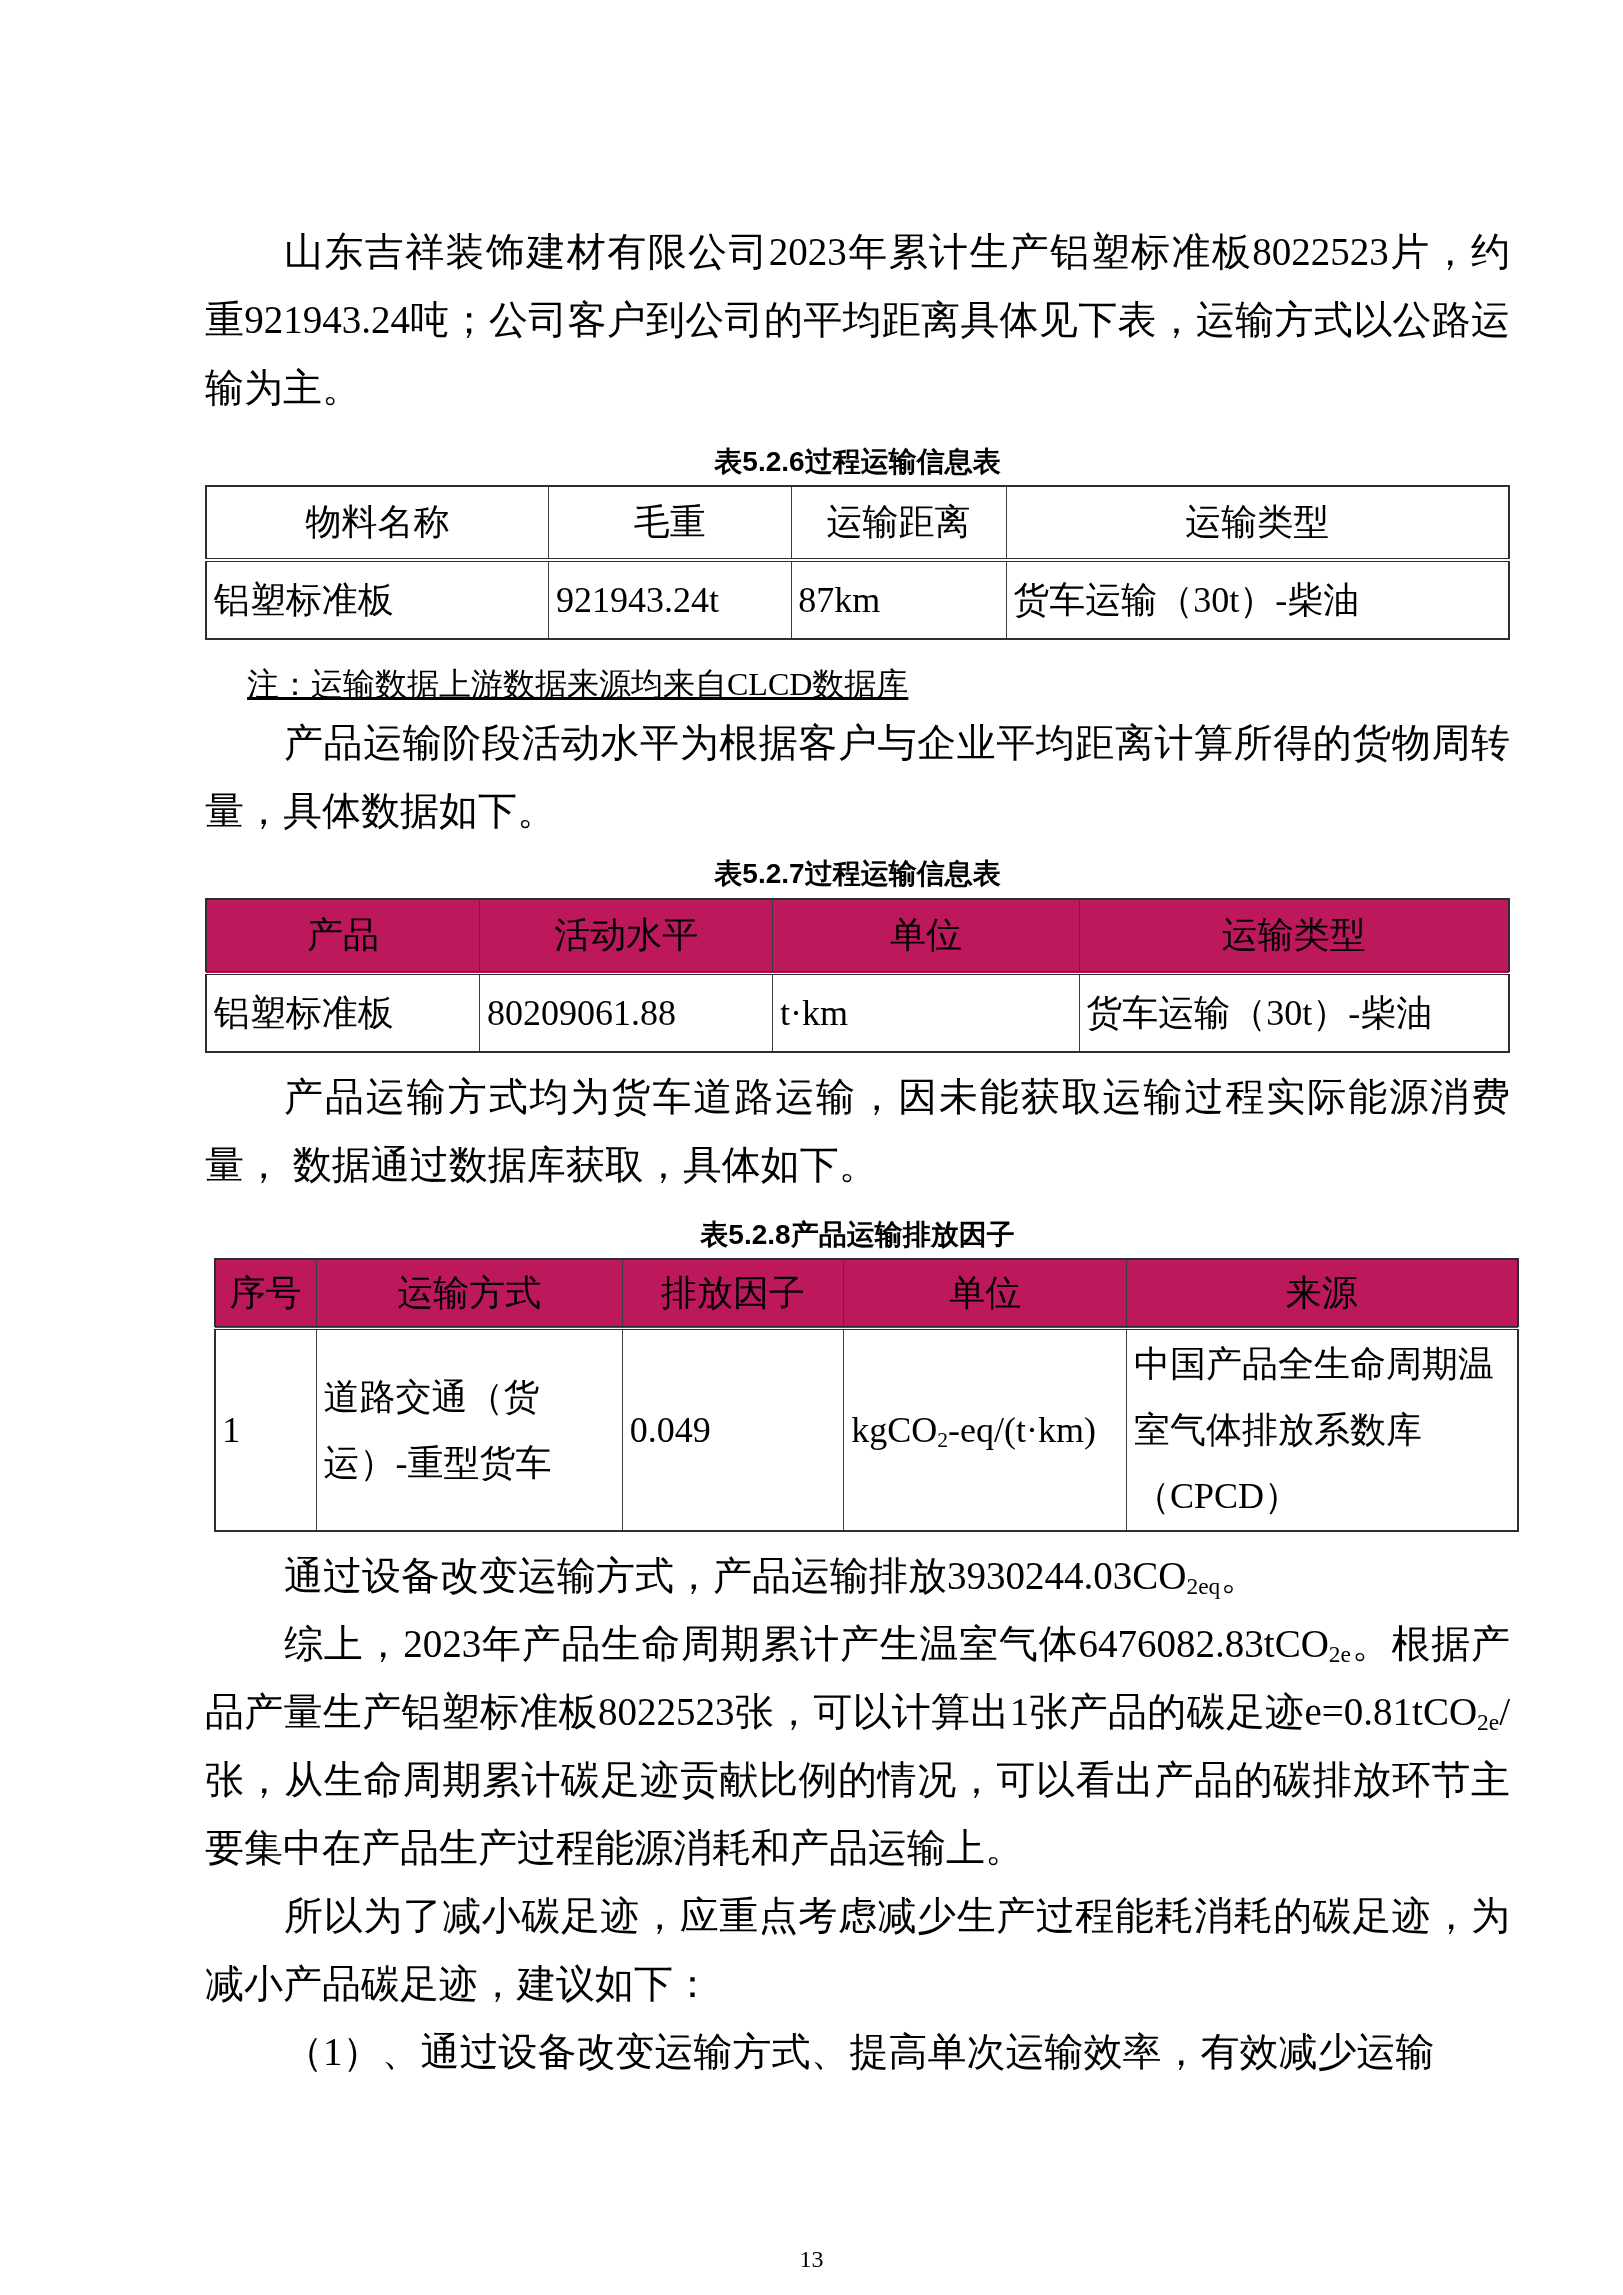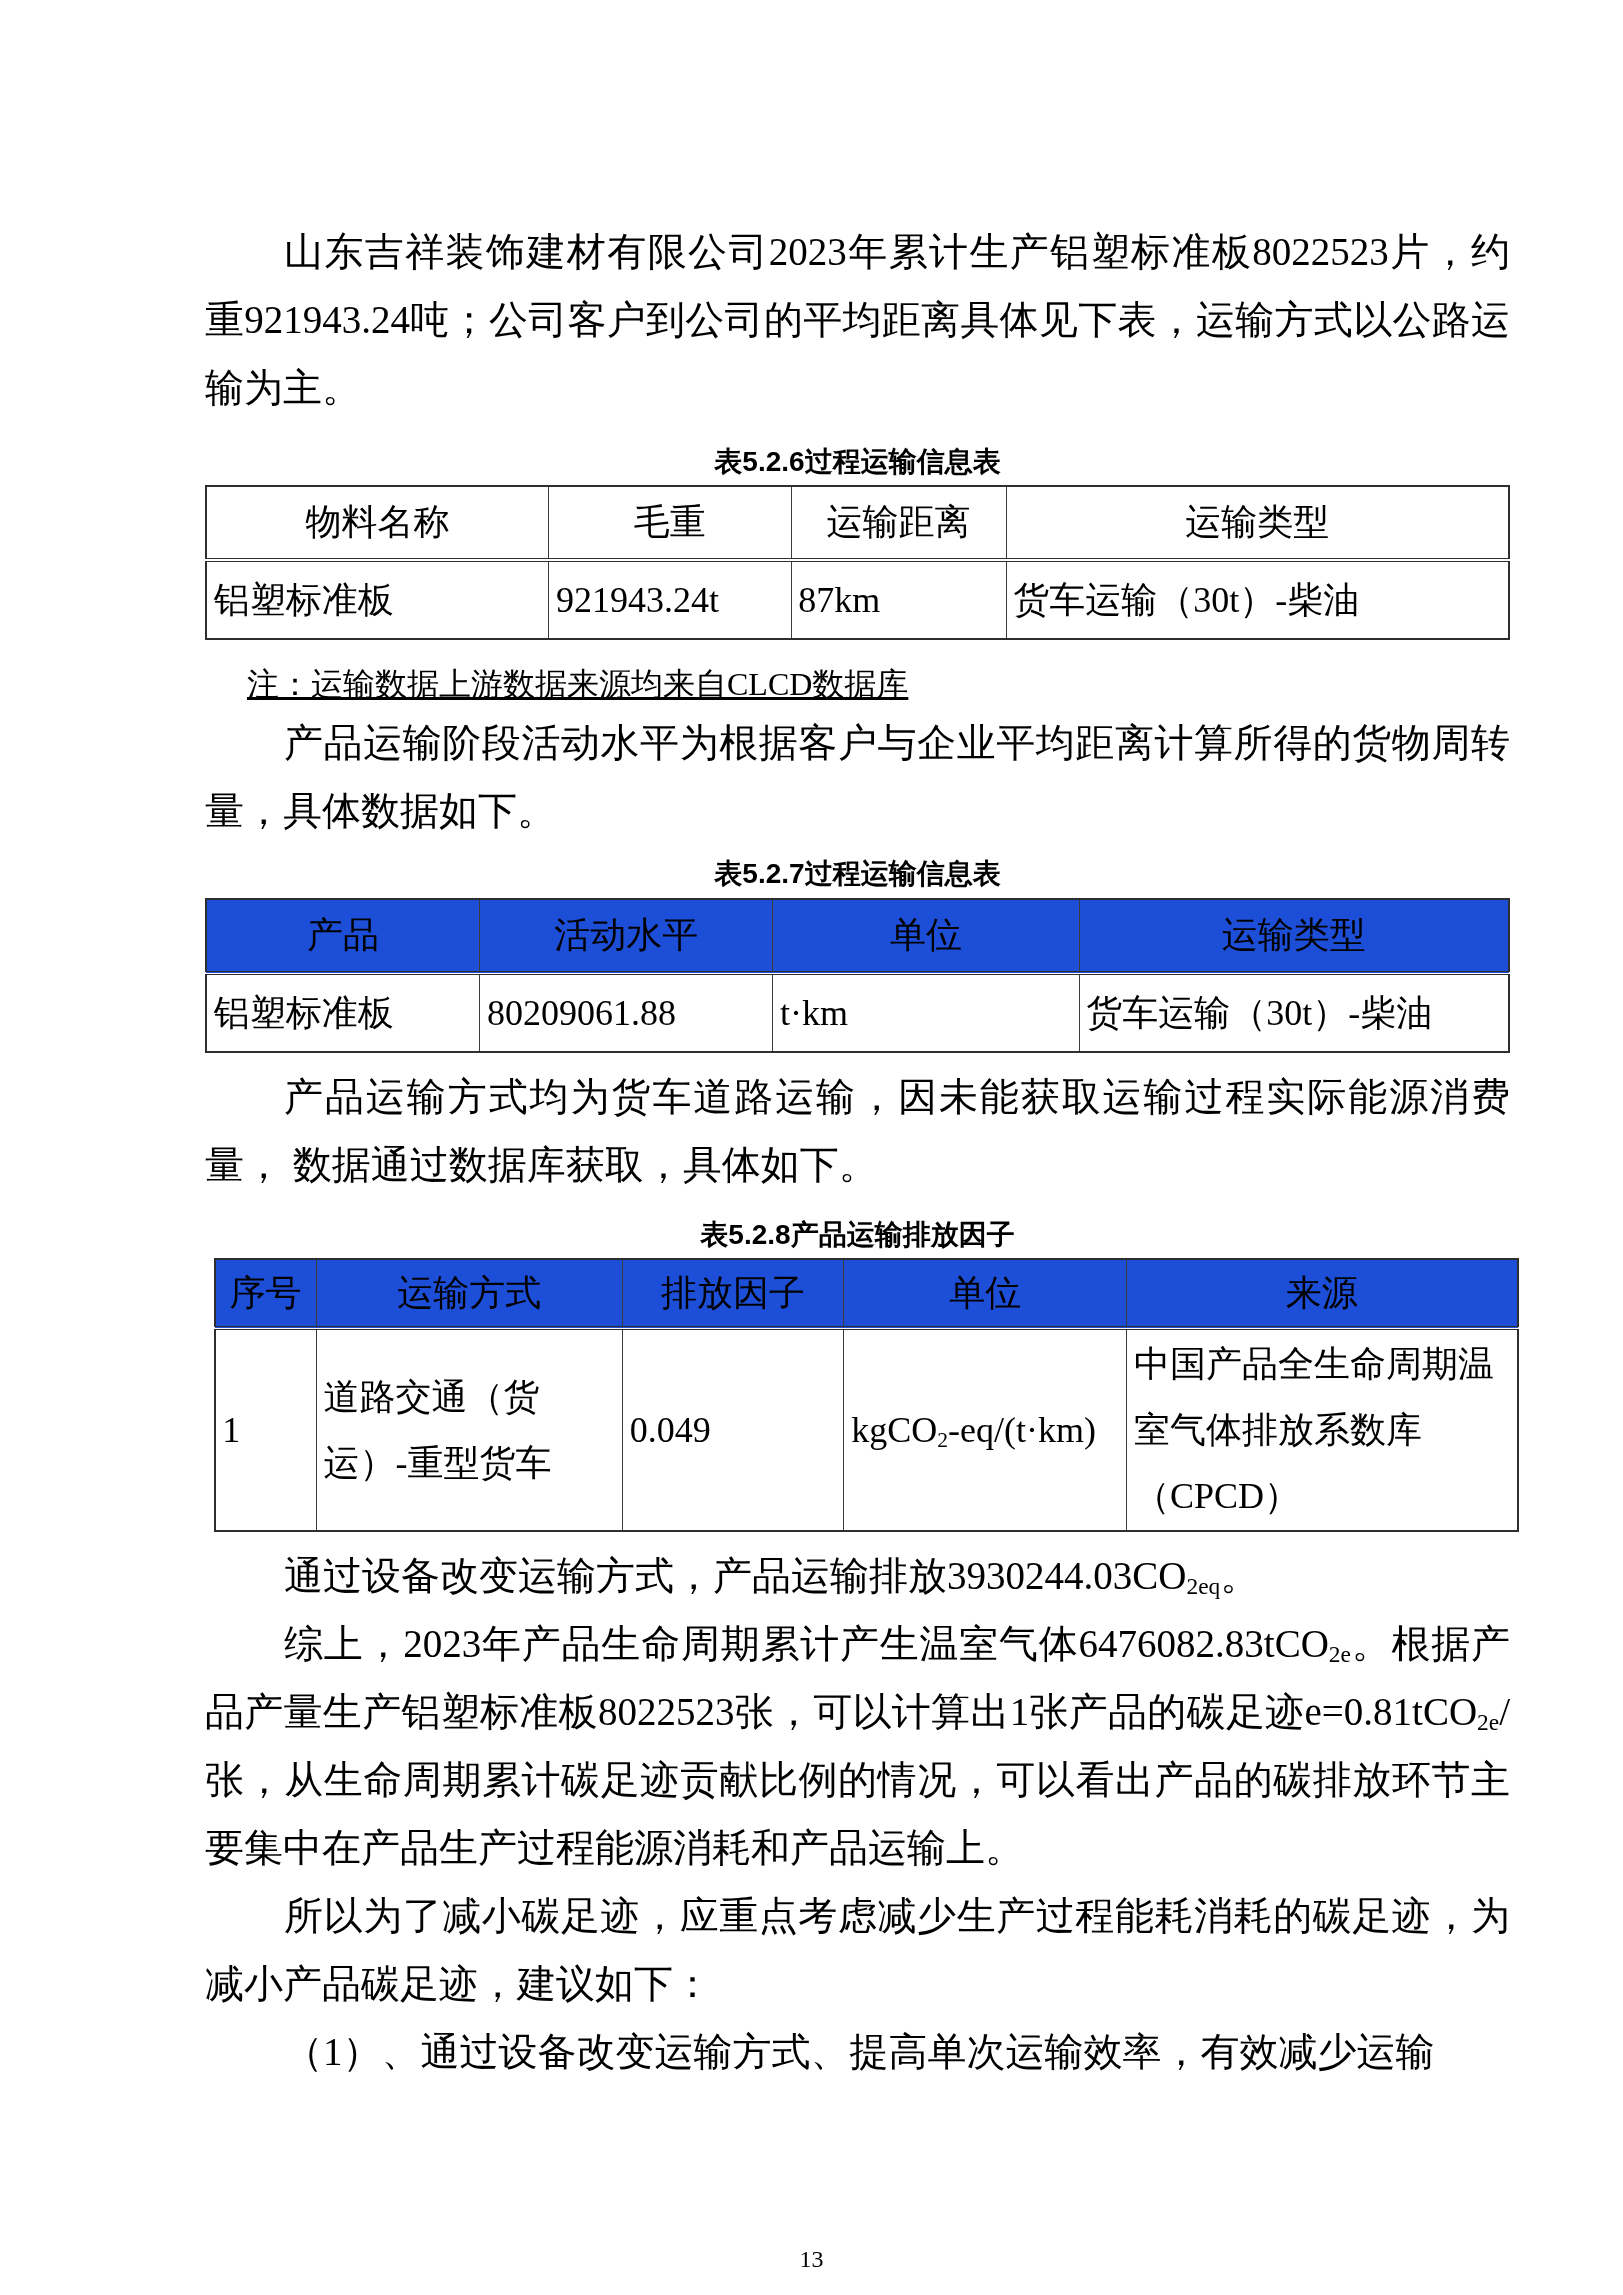--- a/index.html
+++ b/index.html
@@ -46,21 +46,21 @@
     line-height: 66px;
     padding: 0 6.8px;
   }
   table.t thead th { border-bottom: 4.2px double #2e2e2e; }
   .t526 col:nth-child(1){width:26.3%} .t526 col:nth-child(2){width:18.6%}
   .t526 col:nth-child(3){width:16.5%} .t526 col:nth-child(4){width:38.6%}
   .t526 th { height: 74px; } .t526 td { height: 79px; }
   .t527 col:nth-child(1){width:21%} .t527 col:nth-child(2){width:22.5%}
   .t527 col:nth-child(3){width:23.5%} .t527 col:nth-child(4){width:33%}
   .t527 th { height: 74px; } .t527 td { height: 79px; }
-  .t527 thead, .t528 thead { background: #1d4ed8; }
+  .t527 thead, .t528 thead { background: #be185d; }
   .t528 { width: 1211px; margin-left: 8.5px; }
   .t528 col:nth-child(1){width:7.8%}  .t528 col:nth-child(2){width:23.5%}
   .t528 col:nth-child(3){width:17%}   .t528 col:nth-child(4){width:21.7%}
   .t528 col:nth-child(5){width:30%}
   .t528 th { height: 64px; }
   .t528 td { height: 203px; line-height: 69px; }
   .t528 .unit-cell { word-break: break-all; }
   .note {
     font-size: 32px;
     line-height: 49px;

